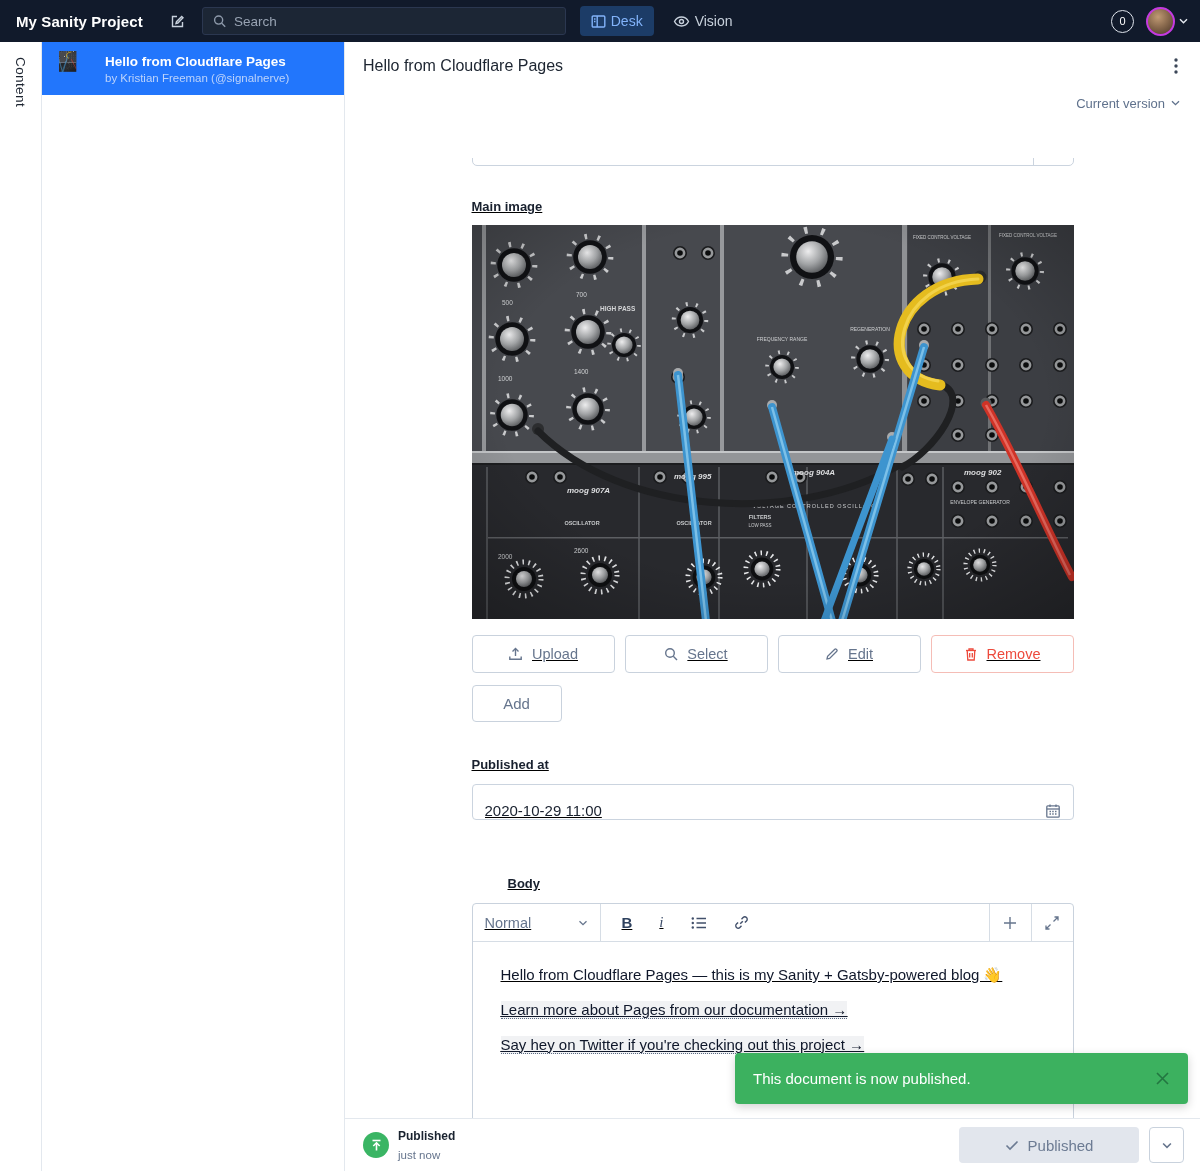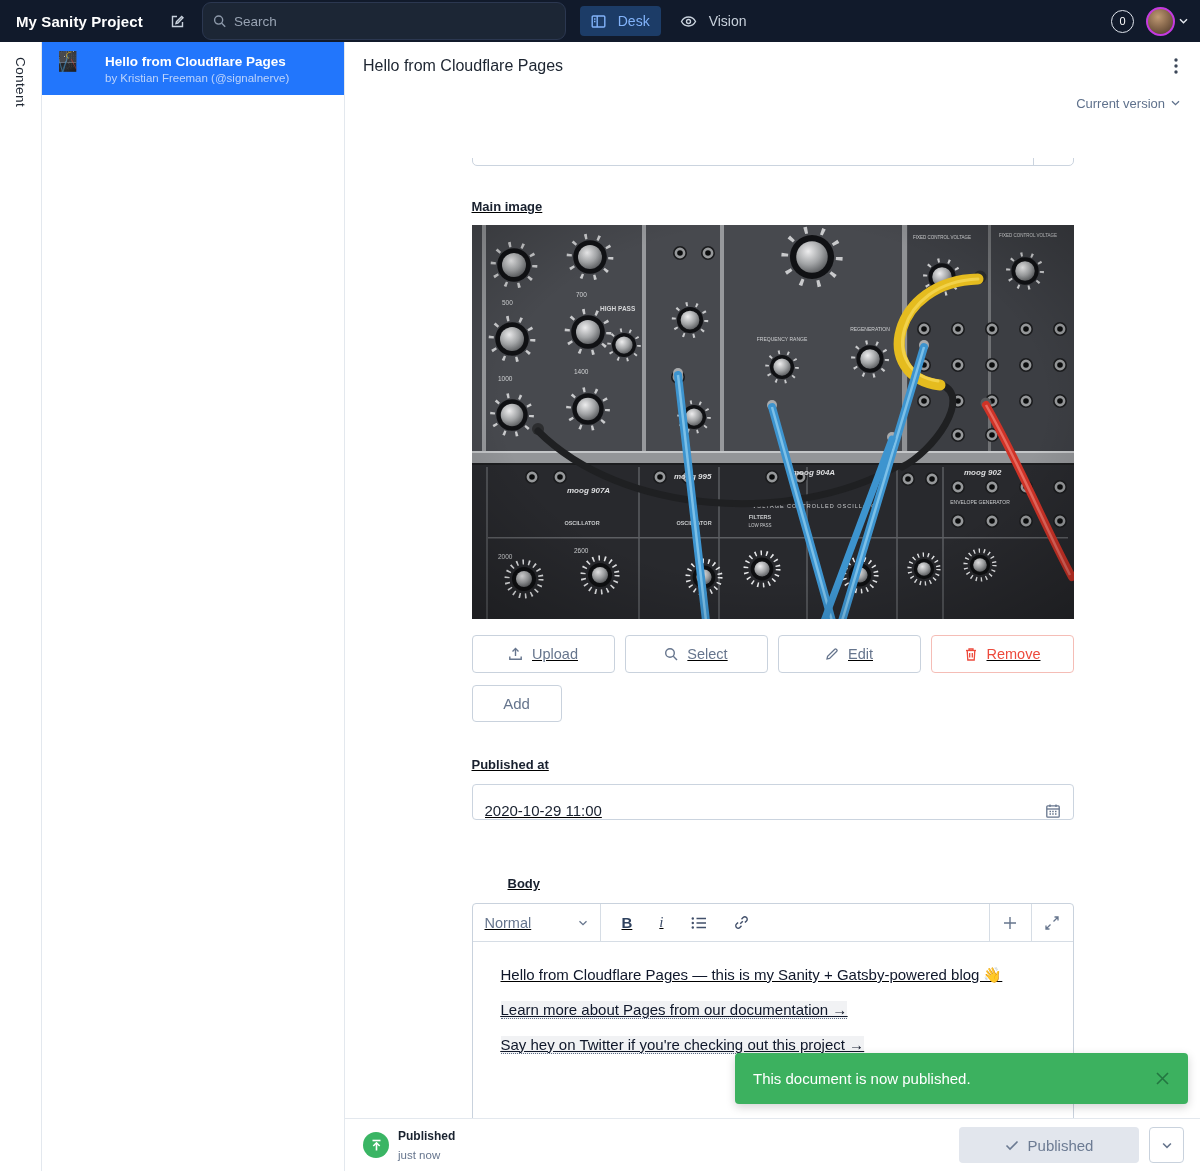--- a/index.html
+++ b/index.html
@@ -4,26 +4,26 @@
 <style>
   * { margin:0; padding:0; box-sizing:border-box; }
   html,body { width:1200px; height:1171px; overflow:hidden; background:#fff;
     font-family:"Liberation Sans","DejaVu Sans",sans-serif; }
 
   
   .navbar { position:absolute; top:0; left:0; right:0; height:42px; background:#111a2b;
     display:flex; align-items:center; padding:0 12px 0 16px; z-index:50; }
   .nav-title { color:#fff; font-size:15px; font-weight:bold; letter-spacing:.1px; }
   .nav-compose { margin-left:26px; color:#c8d1dd; display:flex; cursor:pointer; }
-  .nav-search { margin-left:16px; width:364px; height:38px; background:#1c2635; border:1px solid #2b3750;
-    border-radius:9px; display:flex; align-items:center; padding:0 10px; color:#8e9aab; }
+  .nav-search { margin-left:16px; width:364px; height:28px; background:#1c2635; border:1px solid #2b3750;
+    border-radius:3px; display:flex; align-items:center; padding:0 10px; color:#8e9aab; }
   .nav-search input { background:transparent; border:none; outline:none; color:#dfe5ec; font-size:13.5px;
     margin-left:8px; width:100%; font-family:inherit; }
   .nav-search input::placeholder { color:#98a3b3; }
-  .nav-tab { display:flex; align-items:center; gap:12px; height:30px; padding:0 11px; border-radius:4px;
+  .nav-tab { display:flex; align-items:center; gap:5px; height:30px; padding:0 11px; border-radius:4px;
     font-size:14px; cursor:pointer; }
   .nav-tab.active { background:#1c3c67; color:#82b3fa; margin-left:14px; }
   .nav-tab.plain { color:#c7d0db; margin-left:8px; }
   .nav-spacer { flex:1; }
   .nav-badge { width:23px; height:23px; border:1.5px solid #dfe4ec; border-radius:50%; color:#fff;
     font-size:11px; display:flex; align-items:center; justify-content:center; margin-right:12px; }
   .nav-avatar { width:29px; height:29px; border-radius:50%; border:2px solid #c43ae1;
     background:radial-gradient(circle at 40% 32%, #c09a74 0%, #8a6a4e 45%, #463325 100%); }
   .nav-caret { color:#e6eaf0; margin-left:4px; display:flex; }
 

